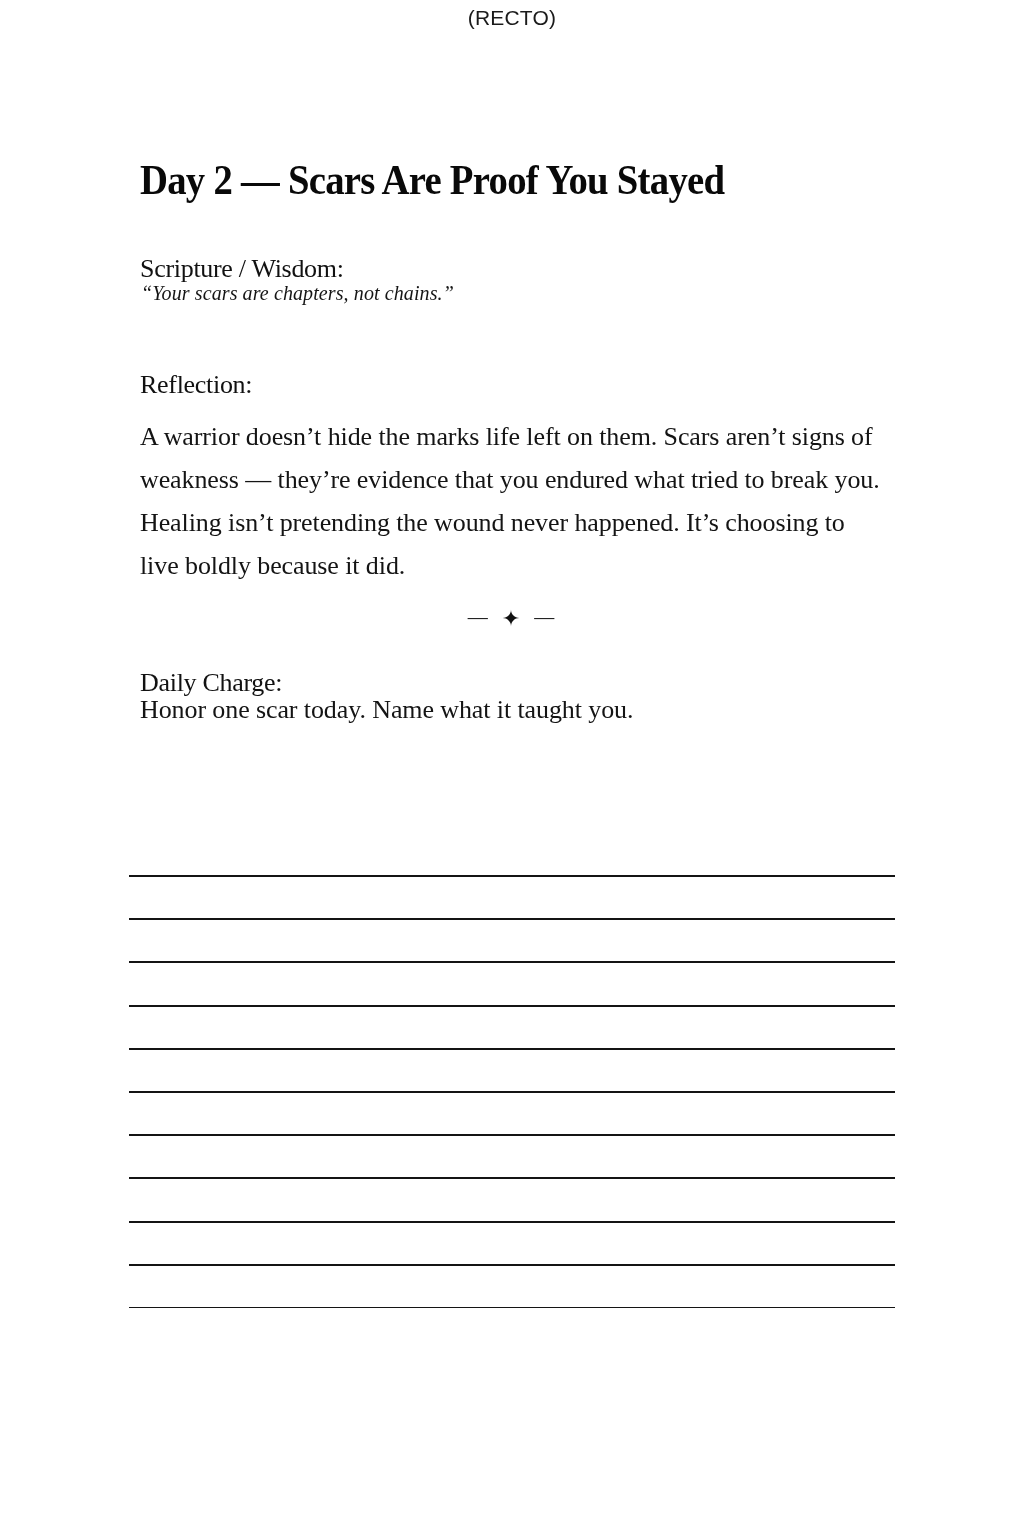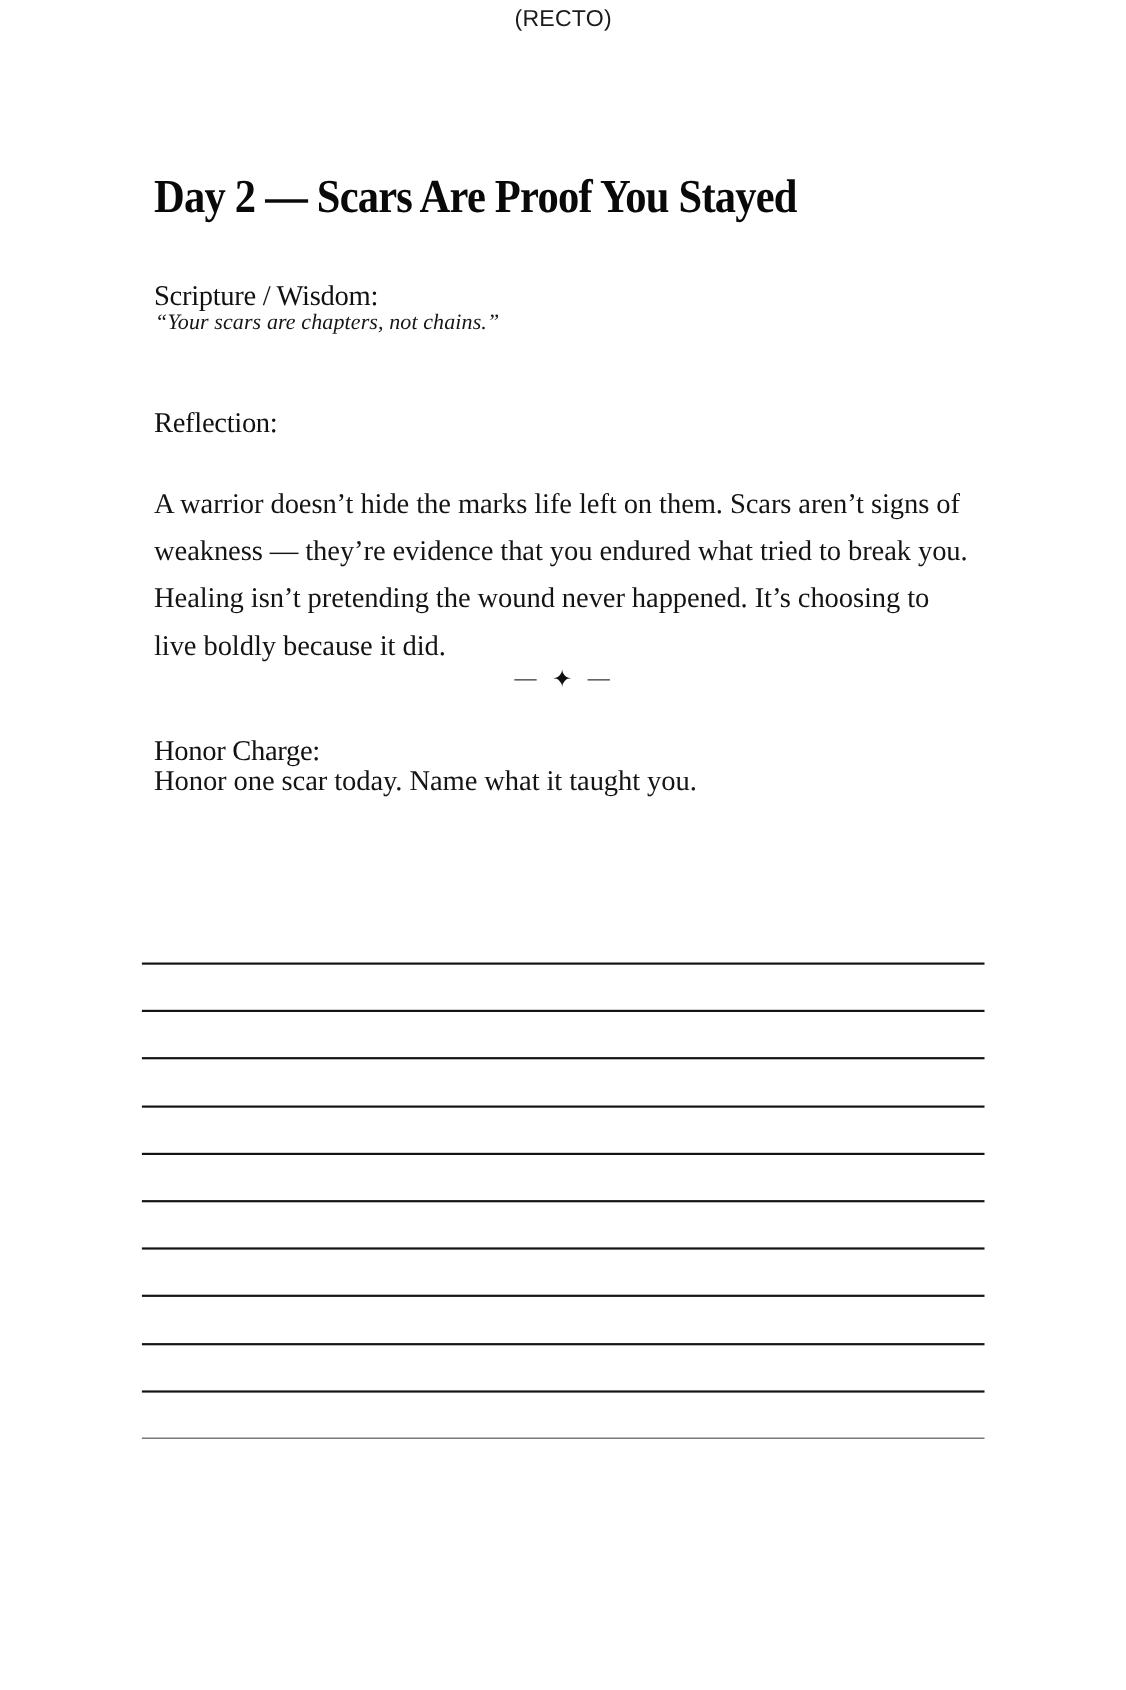--- a/index.html
+++ b/index.html
@@ -91,21 +91,21 @@
   .body-text {
     position: absolute;
     left: 0;
     width: 740px;
     font-family: "Liberation Serif", "DejaVu Serif", serif;
     font-size: 26px;
     line-height: 43px;
     letter-spacing: -0.1px;
     color: #141414;
   }
-  #reflection-body { top: 410px; }
+  #reflection-body { top: 389px; }
 
   .charge-text {
     position: absolute;
     left: 0;
     top: 690px;
     width: 740px;
     font-family: "Liberation Serif", "DejaVu Serif", serif;
     font-size: 26px;
     line-height: 40px;
     letter-spacing: -0.1px;
@@ -176,21 +176,21 @@
     <h1 class="day-title">Day 2 — Scars Are Proof You Stayed</h1>
 
     <h2 class="section-heading" id="h-scripture">Scripture / Wisdom:</h2>
 
     <div class="scripture-quote">“Your scars are chapters, not chains.”</div>
 
     <h2 class="section-heading" id="h-reflection">Reflection:</h2>
 
     <p class="body-text" id="reflection-body">A warrior doesn’t hide the marks life left on them. Scars aren’t signs of weakness — they’re evidence that you endured what tried to break you. Healing isn’t pretending the wound never happened. It’s choosing to live boldly because it did.</p>
 
-    <h2 class="section-heading" id="h-charge">Honor Charge:</h2>
+    <h2 class="section-heading" id="h-charge">Daily Charge:</h2>
 
     <div class="charge-text">Honor one scar today. Name what it taught you.</div>
 
   </div>
 
   <div class="divider">
     <span class="orn-dash">—</span><span style="display:inline-block;width:12px"></span><span class="orn-star">✦</span><span style="display:inline-block;width:12px"></span><span class="orn-dash">—</span>
   </div>
 
   <div id="rules" style="left: 129px; width: 766px;">

